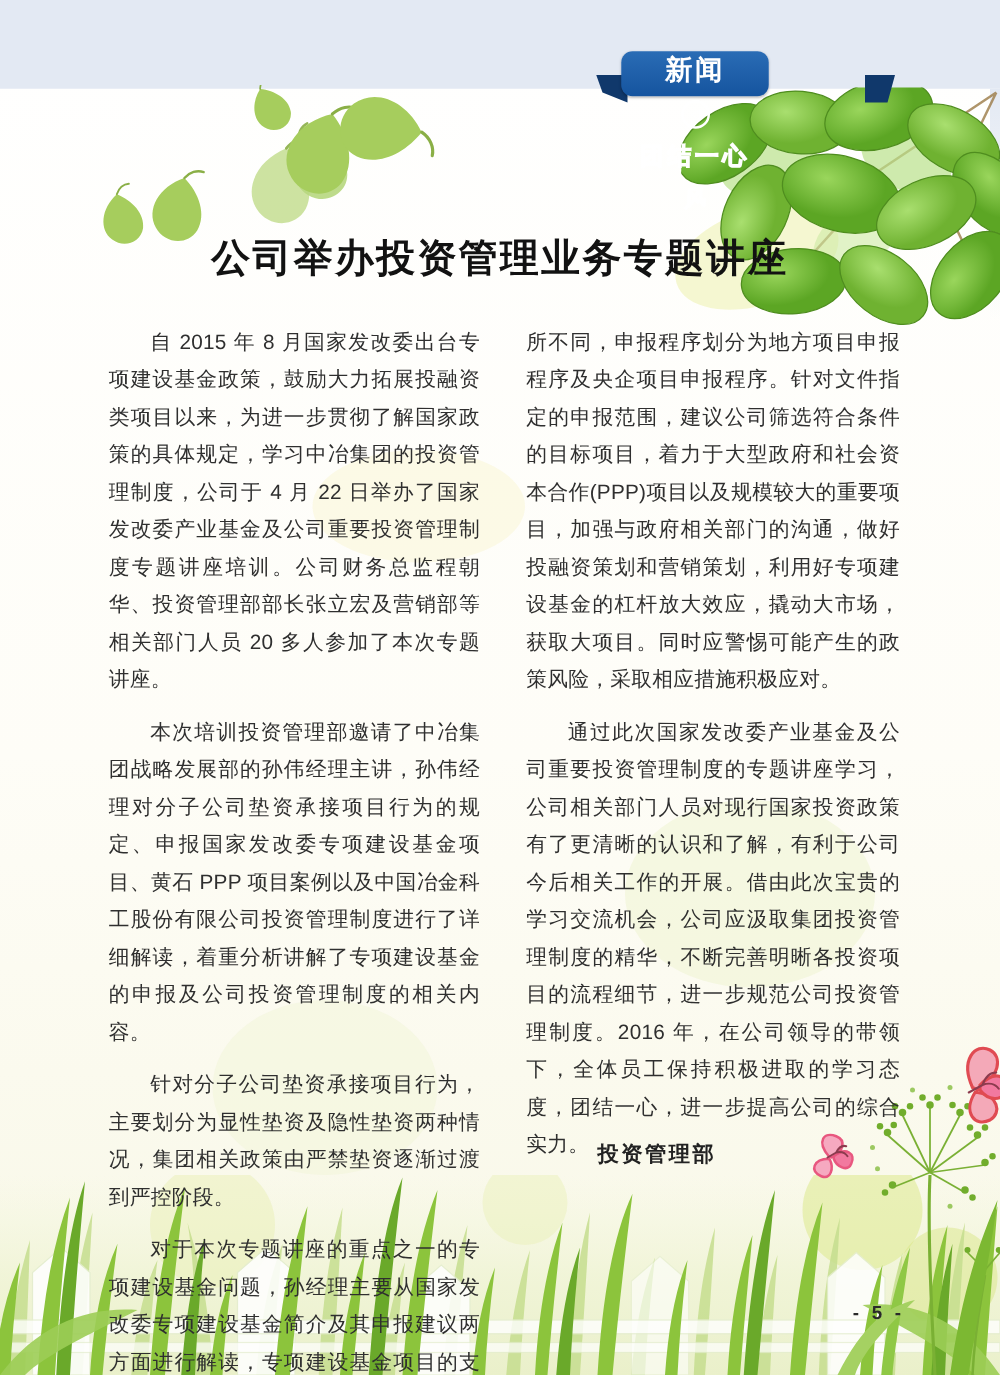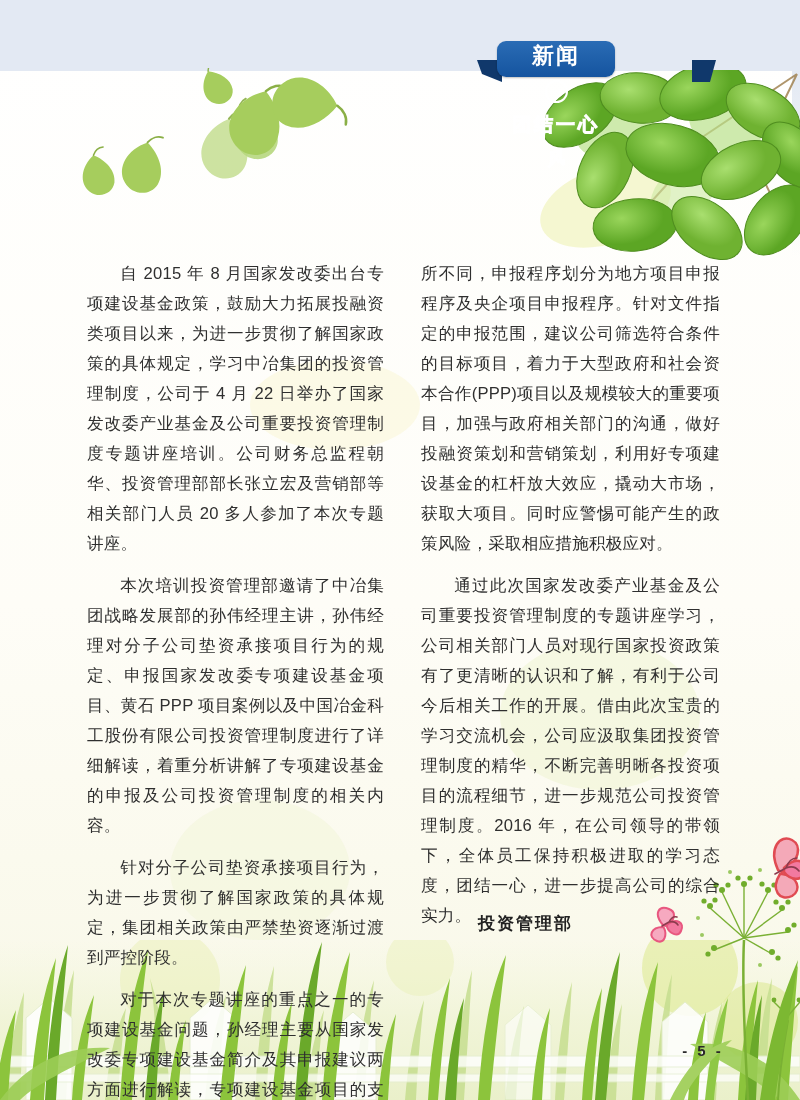--- a/index.html
+++ b/index.html
@@ -135,25 +135,26 @@
       <ellipse cx="162" cy="158" rx="40" ry="25" fill="url(#lg2)" transform="rotate(38 162 158)"></ellipse>
       <ellipse cx="232" cy="150" rx="40" ry="26" fill="url(#lg1)" transform="rotate(-50 232 150)"></ellipse>
     </g>
   </svg>
 
   <div class="blob b1"></div>
   <div class="blob b2"></div>
   <div class="blob b3"></div>
   <div class="blob b4"></div>
 
+  <div class="title">公司举办投资管理业务专题讲座</div>
 
   <div class="col col-left">
     <p>自 2015 年 8 月国家发改委出台专项建设基金政策，鼓励大力拓展投融资类项目以来，为进一步贯彻了解国家政策的具体规定，学习中冶集团的投资管理制度，公司于 4 月 22 日举办了国家发改委产业基金及公司重要投资管理制度专题讲座培训。公司财务总监程朝华、投资管理部部长张立宏及营销部等相关部门人员 20 多人参加了本次专题讲座。</p>
     <p>本次培训投资管理部邀请了中冶集团战略发展部的孙伟经理主讲，孙伟经理对分子公司垫资承接项目行为的规定、申报国家发改委专项建设基金项目、黄石 PPP 项目案例以及中国冶金科工股份有限公司投资管理制度进行了详细解读，着重分析讲解了专项建设基金的申报及公司投资管理制度的相关内容。</p>
-    <p>针对分子公司垫资承接项目行为，为进一步贯彻了解国家政策的具体规定，集团相关政策由严禁垫资逐渐过渡到严控阶段。</p>
+    <p>针对分子公司垫资承接项目行为，主要划分为显性垫资及隐性垫资两种情况，集团相关政策由严禁垫资逐渐过渡到严控阶段。</p>
     <p>对于本次专题讲座的重点之一的专项建设基金问题，孙经理主要从国家发改委专项建设基金简介及其申报建议两方面进行解读，专项建设基金项目的支持范围涵盖棚户改造等民生改善项目、重大水利工程等三农建设、轨道交通城市基础设施建设、铁路等重大基础设施、增强制造业核心竞争力等转型升级项目五大项 28 小项，申报时间调整为随时上报，资金以债权或者股权的方式投放，2016 年第一批申报项目期限调整为 5-20 年，利率调整为 1.2%。审核条件针对计划新开工项目和在建项目有</p>
   </div>
 
   <div class="col col-right">
     <p class="cont">所不同，申报程序划分为地方项目申报程序及央企项目申报程序。针对文件指定的申报范围，建议公司筛选符合条件的目标项目，着力于大型政府和社会资本合作(PPP)项目以及规模较大的重要项目，加强与政府相关部门的沟通，做好投融资策划和营销策划，利用好专项建设基金的杠杆放大效应，撬动大市场，获取大项目。同时应警惕可能产生的政策风险，采取相应措施积极应对。</p>
     <p>通过此次国家发改委产业基金及公司重要投资管理制度的专题讲座学习，公司相关部门人员对现行国家投资政策有了更清晰的认识和了解，有利于公司今后相关工作的开展。借由此次宝贵的学习交流机会，公司应汲取集团投资管理制度的精华，不断完善明晰各投资项目的流程细节，进一步规范公司投资管理制度。2016 年，在公司领导的带领下，全体员工保持积极进取的学习态度，团结一心，进一步提高公司的综合实力。</p>
   </div>
 
   <div class="signature">投资管理部</div>
   <svg class="butterfly-sign" viewBox="0 0 42 40">

